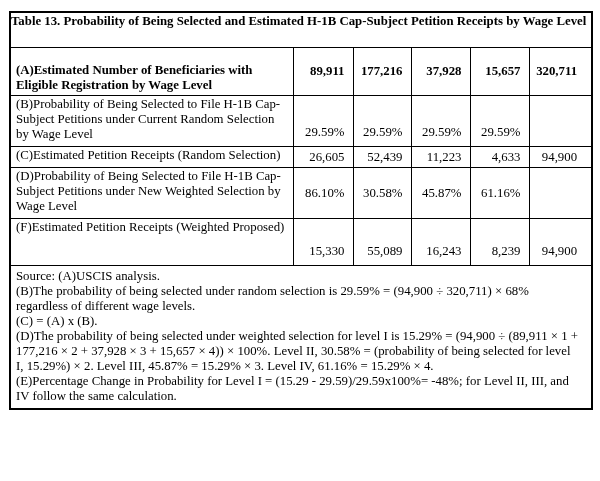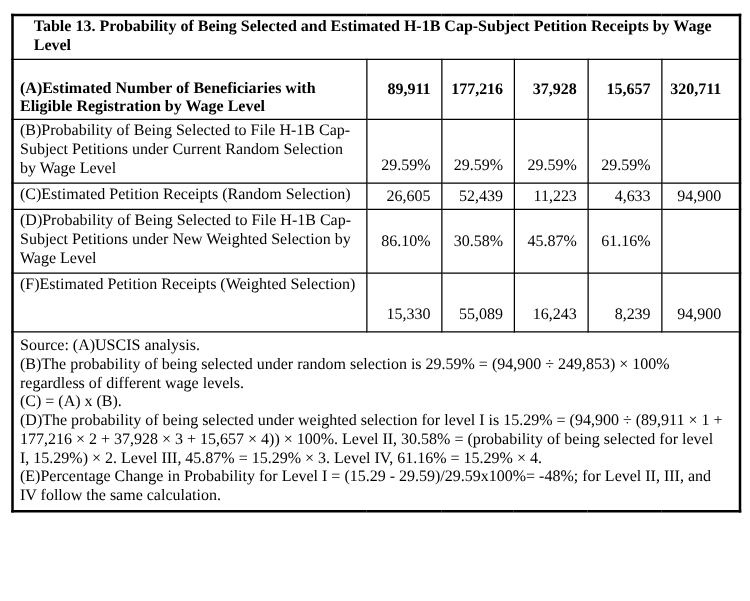--- a/index.html
+++ b/index.html
@@ -32,21 +32,21 @@
   table.doc-table td, table.doc-table th {
     border: 1px solid #000000;
     color: #000000;
     overflow: hidden;
   }
   
   tr.title-row td {
     font-weight: bold;
     text-align: left;
     vertical-align: top;
-    padding: 1px 3px 2px 16px;
+    padding: 1px 3px 2px 0;
     height: 31px;
   }
   
   tr.header-row { height: 18px; }
   tr.header-row th {
     font-weight: bold;
     text-align: center;
     vertical-align: middle;
     padding: 0 2px;
   }
@@ -136,32 +136,32 @@
       <td class="lbl">(D)Probability of Being Selected to File H-1B Cap-Subject Petitions under New Weighted Selection by Wage Level</td>
       <td class="val">86.10%</td>
       <td class="val">30.58%</td>
       <td class="val">45.87%</td>
       <td class="val">61.16%</td>
       <td class="val total"></td>
     </tr>
 
 
     <tr class="row-f">
-      <td class="lbl">(F)Estimated Petition Receipts (Weighted Selection)</td>
+      <td class="lbl">(F)Estimated Petition Receipts (Weighted Proposed)</td>
       <td class="val">15,330</td>
       <td class="val">55,089</td>
       <td class="val">16,243</td>
       <td class="val">8,239</td>
       <td class="val total">94,900</td>
     </tr>
 
     <tr class="foot-row">
       <td colspan="6">
         <p>Source: (A)USCIS analysis.</p>
-        <p>(B)The probability of being selected under random selection is 29.59% = (94,900 ÷ 249,853) × 100% regardless of different wage levels.</p>
+        <p>(B)The probability of being selected under random selection is 29.59% = (94,900 ÷ 320,711) × 68% regardless of different wage levels.</p>
         <p>(C) = (A) x (B).</p>
         <p>(D)The probability of being selected under weighted selection for level I is 15.29% = (94,900 ÷ (89,911 × 1 + 177,216 × 2 + 37,928 × 3 + 15,657 × 4)) × 100%. Level II, 30.58% = (probability of being selected for level I, 15.29%) × 2. Level III, 45.87% = 15.29% × 3. Level IV, 61.16% = 15.29% × 4.</p>
         <p>(E)Percentage Change in Probability for Level I = (15.29 - 29.59)/29.59x100%= -48%; for Level II, III, and IV follow the same calculation.</p>
       </td>
     </tr>
   </tbody>
     </table>
 </div>
 
 </body></html>

